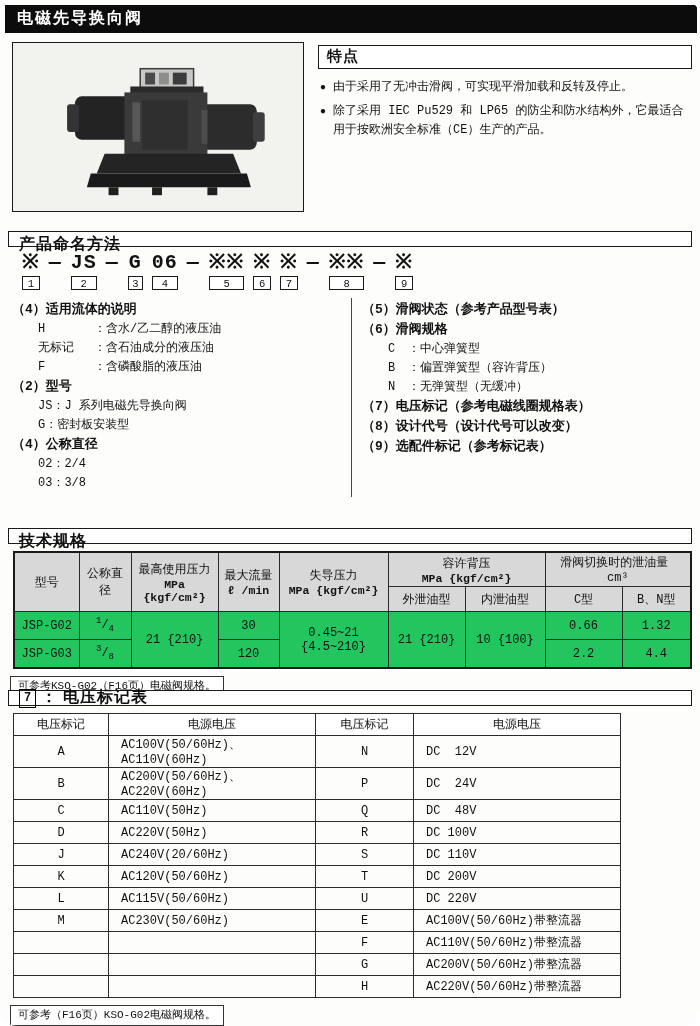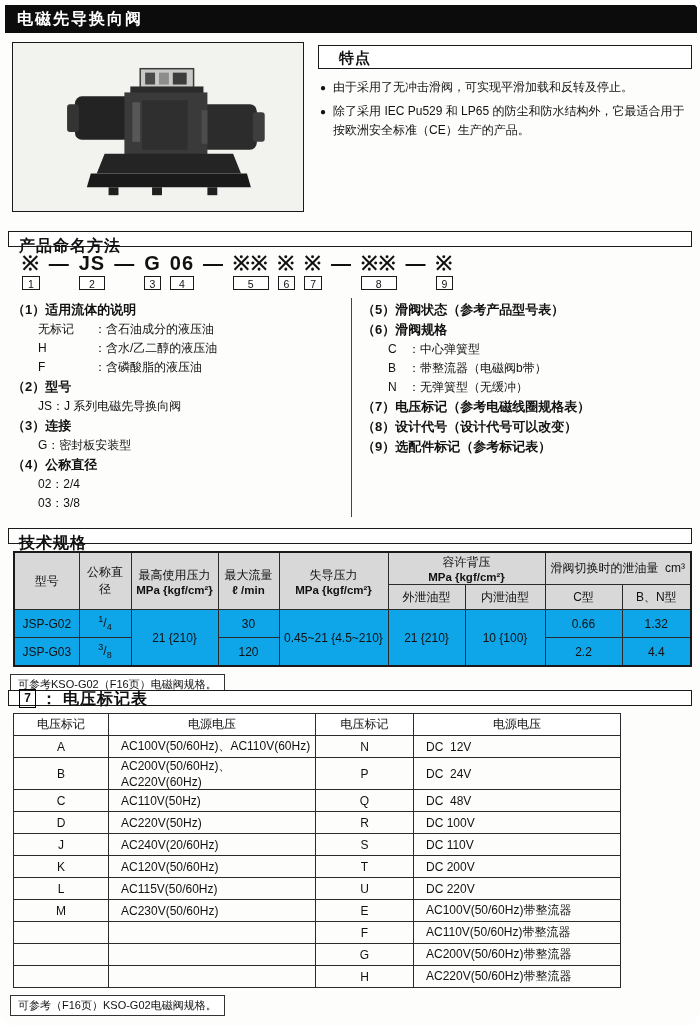--- a/index.html
+++ b/index.html
@@ -1,31 +1,31 @@
 <!DOCTYPE html>
 <html><head>
 <meta charset="utf-8">
 <style>
   html,body{margin:0;padding:0;background:#fff;}
   .page{position:relative;width:700px;height:1026px;background:#fdfdfc;overflow:hidden;
-        font-family:Liberation Sans, sans-serif;color:#111;border-radius:17px;}
+        font-family:Liberation Mono, monospace;color:#111;border-radius:17px;}
 
   
   .title-bar{position:absolute;left:5px;top:5px;width:680px;height:28px;background:#0c0c0c;
              color:#fff;font-weight:bold;font-size:16px;line-height:28px;padding-left:12px;letter-spacing:2px;}
 
   
   .photo-box{position:absolute;left:12px;top:42px;width:292px;height:170px;border:1.5px solid #1a1a1a;
              background:#f2f2ef;box-sizing:border-box;}
   .photo-box svg{display:block;width:100%;height:100%;}
 
   
   .features{position:absolute;left:318px;top:45px;width:374px;}
   .feat-title-box{border:1.5px solid #1a1a1a;background:#fff;height:24px;line-height:24px;
-                  padding-left:20px;font-size:15px;font-weight:bold;letter-spacing:1px;box-sizing:border-box;}
+                  padding-left:8px;font-size:15px;font-weight:bold;letter-spacing:1px;box-sizing:border-box;}
   .bullets{margin-top:9px;padding-left:2px;}
   .bullet{display:flex;margin-bottom:5px;}
   .b-dot{flex:0 0 auto;font-size:10px;line-height:19px;margin-right:7px;}
   .b-text{font-size:12px;line-height:19px;}
 
   
   .sec-box{border:1.5px solid #1a1a1a;background:#fff;height:16px;line-height:27px;padding-left:10px;
            font-size:16px;font-weight:bold;letter-spacing:1px;box-sizing:border-box;}
 
   
@@ -43,21 +43,21 @@
   .grp-l .lc{display:inline-block;}
 
   
   .tech{position:absolute;left:8px;top:528px;width:684px;}
   table{border-collapse:collapse;}
   .tech-table{margin:7px 0 0 5px;border:2px solid #1a1a1a;font-size:12px;text-align:center;table-layout:fixed;}
   .tech-table td{border:1px solid #2b2b2b;padding:1px 2px;}
   .tech-table .hd{background:#d8d8d8;}
   .tech-table .unit{font-weight:bold;font-size:11.5px;}
   .tech-table tr.h2 td{height:22px;}
-  .tech-table tr.body td{height:25px;background:#0ea5e9;}
+  .tech-table tr.body td{height:25px;background:#22c55e;}
   .fr-n{font-size:9px;vertical-align:super;}
   .fr-d{font-size:9px;vertical-align:sub;}
   .note-box{display:inline-block;border:1px solid #333;background:#fff;font-size:11px;
             line-height:17px;padding:1px 7px;margin:7px 0 0 2px;}
 
   
   .volt{position:absolute;left:8px;top:690px;width:684px;}
   .v7{display:flex;align-items:center;gap:5px;}
   .box7{border:1px solid #000;width:15px;height:17px;line-height:17px;text-align:center;
         font-size:12px;font-weight:bold;letter-spacing:0;flex:0 0 auto;}
@@ -170,47 +170,46 @@
           <div class="seg-text">—</div>
         </div>
         <div class="seg">
           <div class="seg-text">※</div>
           <div class="num-box">9</div>
         </div>
       </div>
     <div class="cols">
       <div class="col-l">
           <div class="grp">
-            <div class="grp-h">（1）适用流体的说明</div>
+            <div class="grp-h">（4）适用流体的说明</div>
+            <div class="grp-l"><span class="lc" style="min-width: 56px;">H</span><span class="ls">：</span><span class="ldsc">含水/乙二醇的液压油</span></div>
             <div class="grp-l"><span class="lc" style="min-width: 56px;">无标记</span><span class="ls">：</span><span class="ldsc">含石油成分的液压油</span></div>
-            <div class="grp-l"><span class="lc" style="min-width: 56px;">H</span><span class="ls">：</span><span class="ldsc">含水/乙二醇的液压油</span></div>
             <div class="grp-l"><span class="lc" style="min-width: 56px;">F</span><span class="ls">：</span><span class="ldsc">含磷酸脂的液压油</span></div>
           </div>
           <div class="grp">
             <div class="grp-h">（2）型号</div>
             <div class="grp-l"><span class="lc">JS</span><span class="ls">：</span><span class="ldsc">J 系列电磁先导换向阀</span></div>
           </div>
           <div class="grp">
-            <div class="grp-h">（3）连接</div>
             <div class="grp-l"><span class="lc">G</span><span class="ls">：</span><span class="ldsc">密封板安装型</span></div>
           </div>
           <div class="grp">
             <div class="grp-h">（4）公称直径</div>
             <div class="grp-l"><span class="lc">02</span><span class="ls">：</span><span class="ldsc">2/4</span></div>
             <div class="grp-l"><span class="lc">03</span><span class="ls">：</span><span class="ldsc">3/8</span></div>
           </div>
         </div>
       <div class="col-r">
           <div class="grp">
             <div class="grp-h">（5）滑阀状态（参考产品型号表）</div>
           </div>
           <div class="grp">
             <div class="grp-h">（6）滑阀规格</div>
             <div class="grp-l"><span class="lc" style="min-width: 20px;">C</span><span class="ls">：</span><span class="ldsc">中心弹簧型</span></div>
-            <div class="grp-l"><span class="lc" style="min-width: 20px;">B</span><span class="ls">：</span><span class="ldsc">带整流器（电磁阀b带）</span></div>
+            <div class="grp-l"><span class="lc" style="min-width: 20px;">B</span><span class="ls">：</span><span class="ldsc">偏置弹簧型（容许背压）</span></div>
             <div class="grp-l"><span class="lc" style="min-width: 20px;">N</span><span class="ls">：</span><span class="ldsc">无弹簧型（无缓冲）</span></div>
           </div>
           <div class="grp">
             <div class="grp-h">（7）电压标记（参考电磁线圈规格表）</div>
           </div>
           <div class="grp">
             <div class="grp-h">（8）设计代号（设计代号可以改变）</div>
           </div>
           <div class="grp">
             <div class="grp-h">（9）选配件标记（参考标记表）</div>

